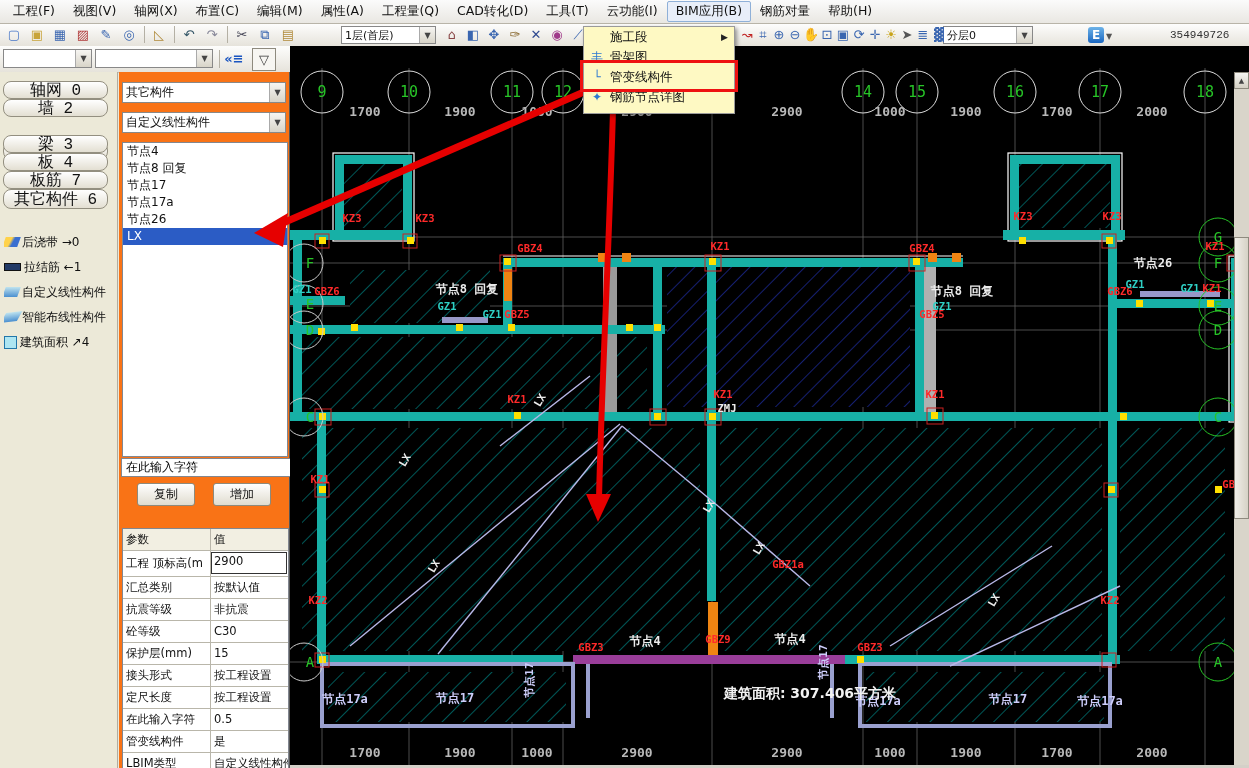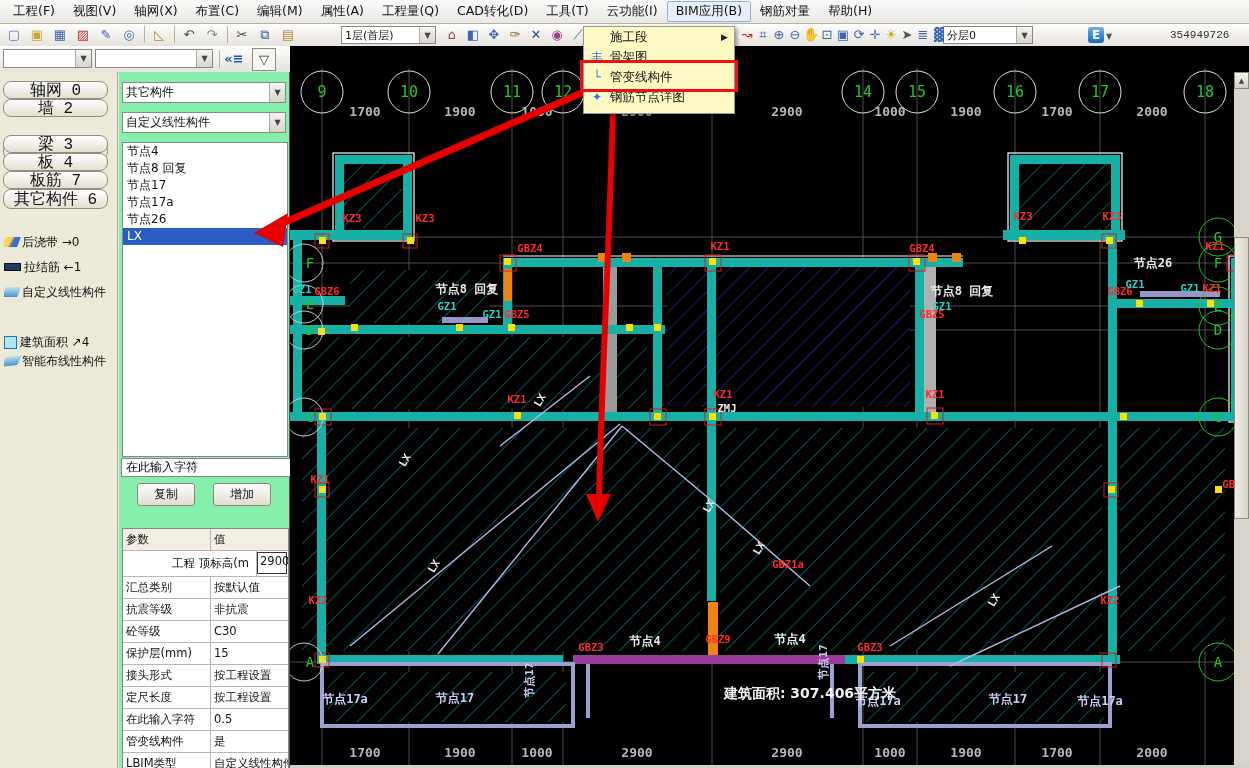--- a/index.html
+++ b/index.html
@@ -34,35 +34,35 @@
            border:1px solid #938f80;border-radius:8px;font-size:16px;display:flex;align-items:center;justify-content:center;cursor:default;font-family:Liberation Mono, monospace;}
   .tool-item{position:absolute;left:4px;width:112px;height:20px;display:flex;align-items:center;font-size:12px;
              white-space:nowrap;overflow:hidden;cursor:default;}
   .tool-item .slab{width:15px;height:10px;margin-right:3px;flex:0 0 auto;}
   .slab-a{background:linear-gradient(100deg,#ffd24a 40%,#3a6fd0 60%);transform:skewX(-20deg);}
   .slab-b{background:#223a66;height:6px !important;border:1px solid #111;}
   .slab-c{background:linear-gradient(#bfe3ef,#4a8fd0);transform:skewX(-20deg);}
   .slab-d{background:linear-gradient(#bfe3ef,#4a8fd0);transform:skewX(-35deg) rotate(-8deg);}
   .slab-e{background:#aee6f2;border:1px solid #2277aa;width:11px !important;height:11px !important;}
   
-  #panel{left:119px;top:72px;width:171px;height:696px;background:#86efac;border-right:1px solid #555;box-sizing:border-box;}
+  #panel{left:119px;top:72px;width:171px;height:696px;background:#f97316;border-right:1px solid #555;box-sizing:border-box;}
   #listbox{position:absolute;left:3px;top:70px;width:164px;height:313px;background:#fff;border:1px solid #828790;overflow:hidden;}
   .list-item{height:17px;line-height:17px;padding-left:4px;font-size:12px;white-space:nowrap;cursor:default;}
   .list-item.sel{background:#2b5cc5;color:#fff;}
   #char-input{position:absolute;left:2px;top:386px;width:166px;height:17px;border:1px solid #828790;
               font-size:12px;font-family:"DejaVu Sans",sans-serif;padding:0 4px;box-sizing:content-box;background:#fff;}
   .cbtn{position:absolute;top:411px;height:21px;background:linear-gradient(#ffffff,#e0dccf);border:1px solid #8d8a7c;
         border-radius:3px;font-size:12px;display:flex;align-items:center;justify-content:center;cursor:default;}
   #props{position:absolute;left:3px;top:456px;width:165px;height:240px;background:#fff;border:1px solid #828790;overflow:hidden;}
   .prow{display:flex;border-bottom:1px solid #b9b6aa;height:21px;line-height:21px;font-size:11.5px;}
   .prow .pk{width:84px;border-right:1px solid #b9b6aa;padding-left:3px;white-space:nowrap;overflow:hidden;}
   .prow .pv{flex:1;padding-left:3px;white-space:nowrap;overflow:hidden;position:relative;}
   .prow.hdr{height:21px;background:#f2efe2;}
   .editcell{position:absolute;left:0;top:1px;right:1px;bottom:2px;border:1px solid #333;background:#fff;padding-left:2px;line-height:17px;}
-  .prow.tall{height:25px;line-height:25px;padding-left:46px;}
+  .prow.tall{height:25px;line-height:25px;}
   
   #draw{left:290px;top:46px;width:959px;height:722px;background:#000;overflow:hidden;}
   
   #popup{left:583px;top:26px;width:150px;height:86px;background:#fef9c3;border:1px solid #9a9a9a;
          box-shadow:2px 2px 4px rgba(0,0,0,.4);z-index:50;}
   .pm-item{height:20px;display:flex;align-items:center;font-size:12.5px;position:relative;}
   .pm-ico{width:26px;text-align:center;color:#2f7ad0;font-size:12px;flex:0 0 auto;}
   .pm-arrow{position:absolute;right:6px;font-size:9px;color:#222;}
   #redbox{left:580px;top:60px;width:152px;height:26px;border:3px solid #ee1111;z-index:60;background:transparent;}
   #annot{left:0;top:0;width:1249px;height:768px;z-index:40;pointer-events:none;}
@@ -170,21 +170,21 @@
         <span>后浇带 →0</span>
       </div>
       <div class="tool-item" style="top: 185px;">
         <span class="slab slab-b"></span>
         <span>拉结筋 ←1</span>
       </div>
       <div class="tool-item" style="top: 210px;">
         <span class="slab slab-c"></span>
         <span>自定义线性构件</span>
       </div>
-      <div class="tool-item" style="top: 235px; margin-top: 44px;">
+      <div class="tool-item" style="top: 235px;">
         <span class="slab slab-d"></span>
         <span>智能布线性构件</span>
       </div>
       <div class="tool-item" style="top: 260px;">
         <span class="slab slab-e"></span>
         <span>建筑面积 ↗4</span>
       </div>
     </div>
 
   <div id="panel" class="abs">

